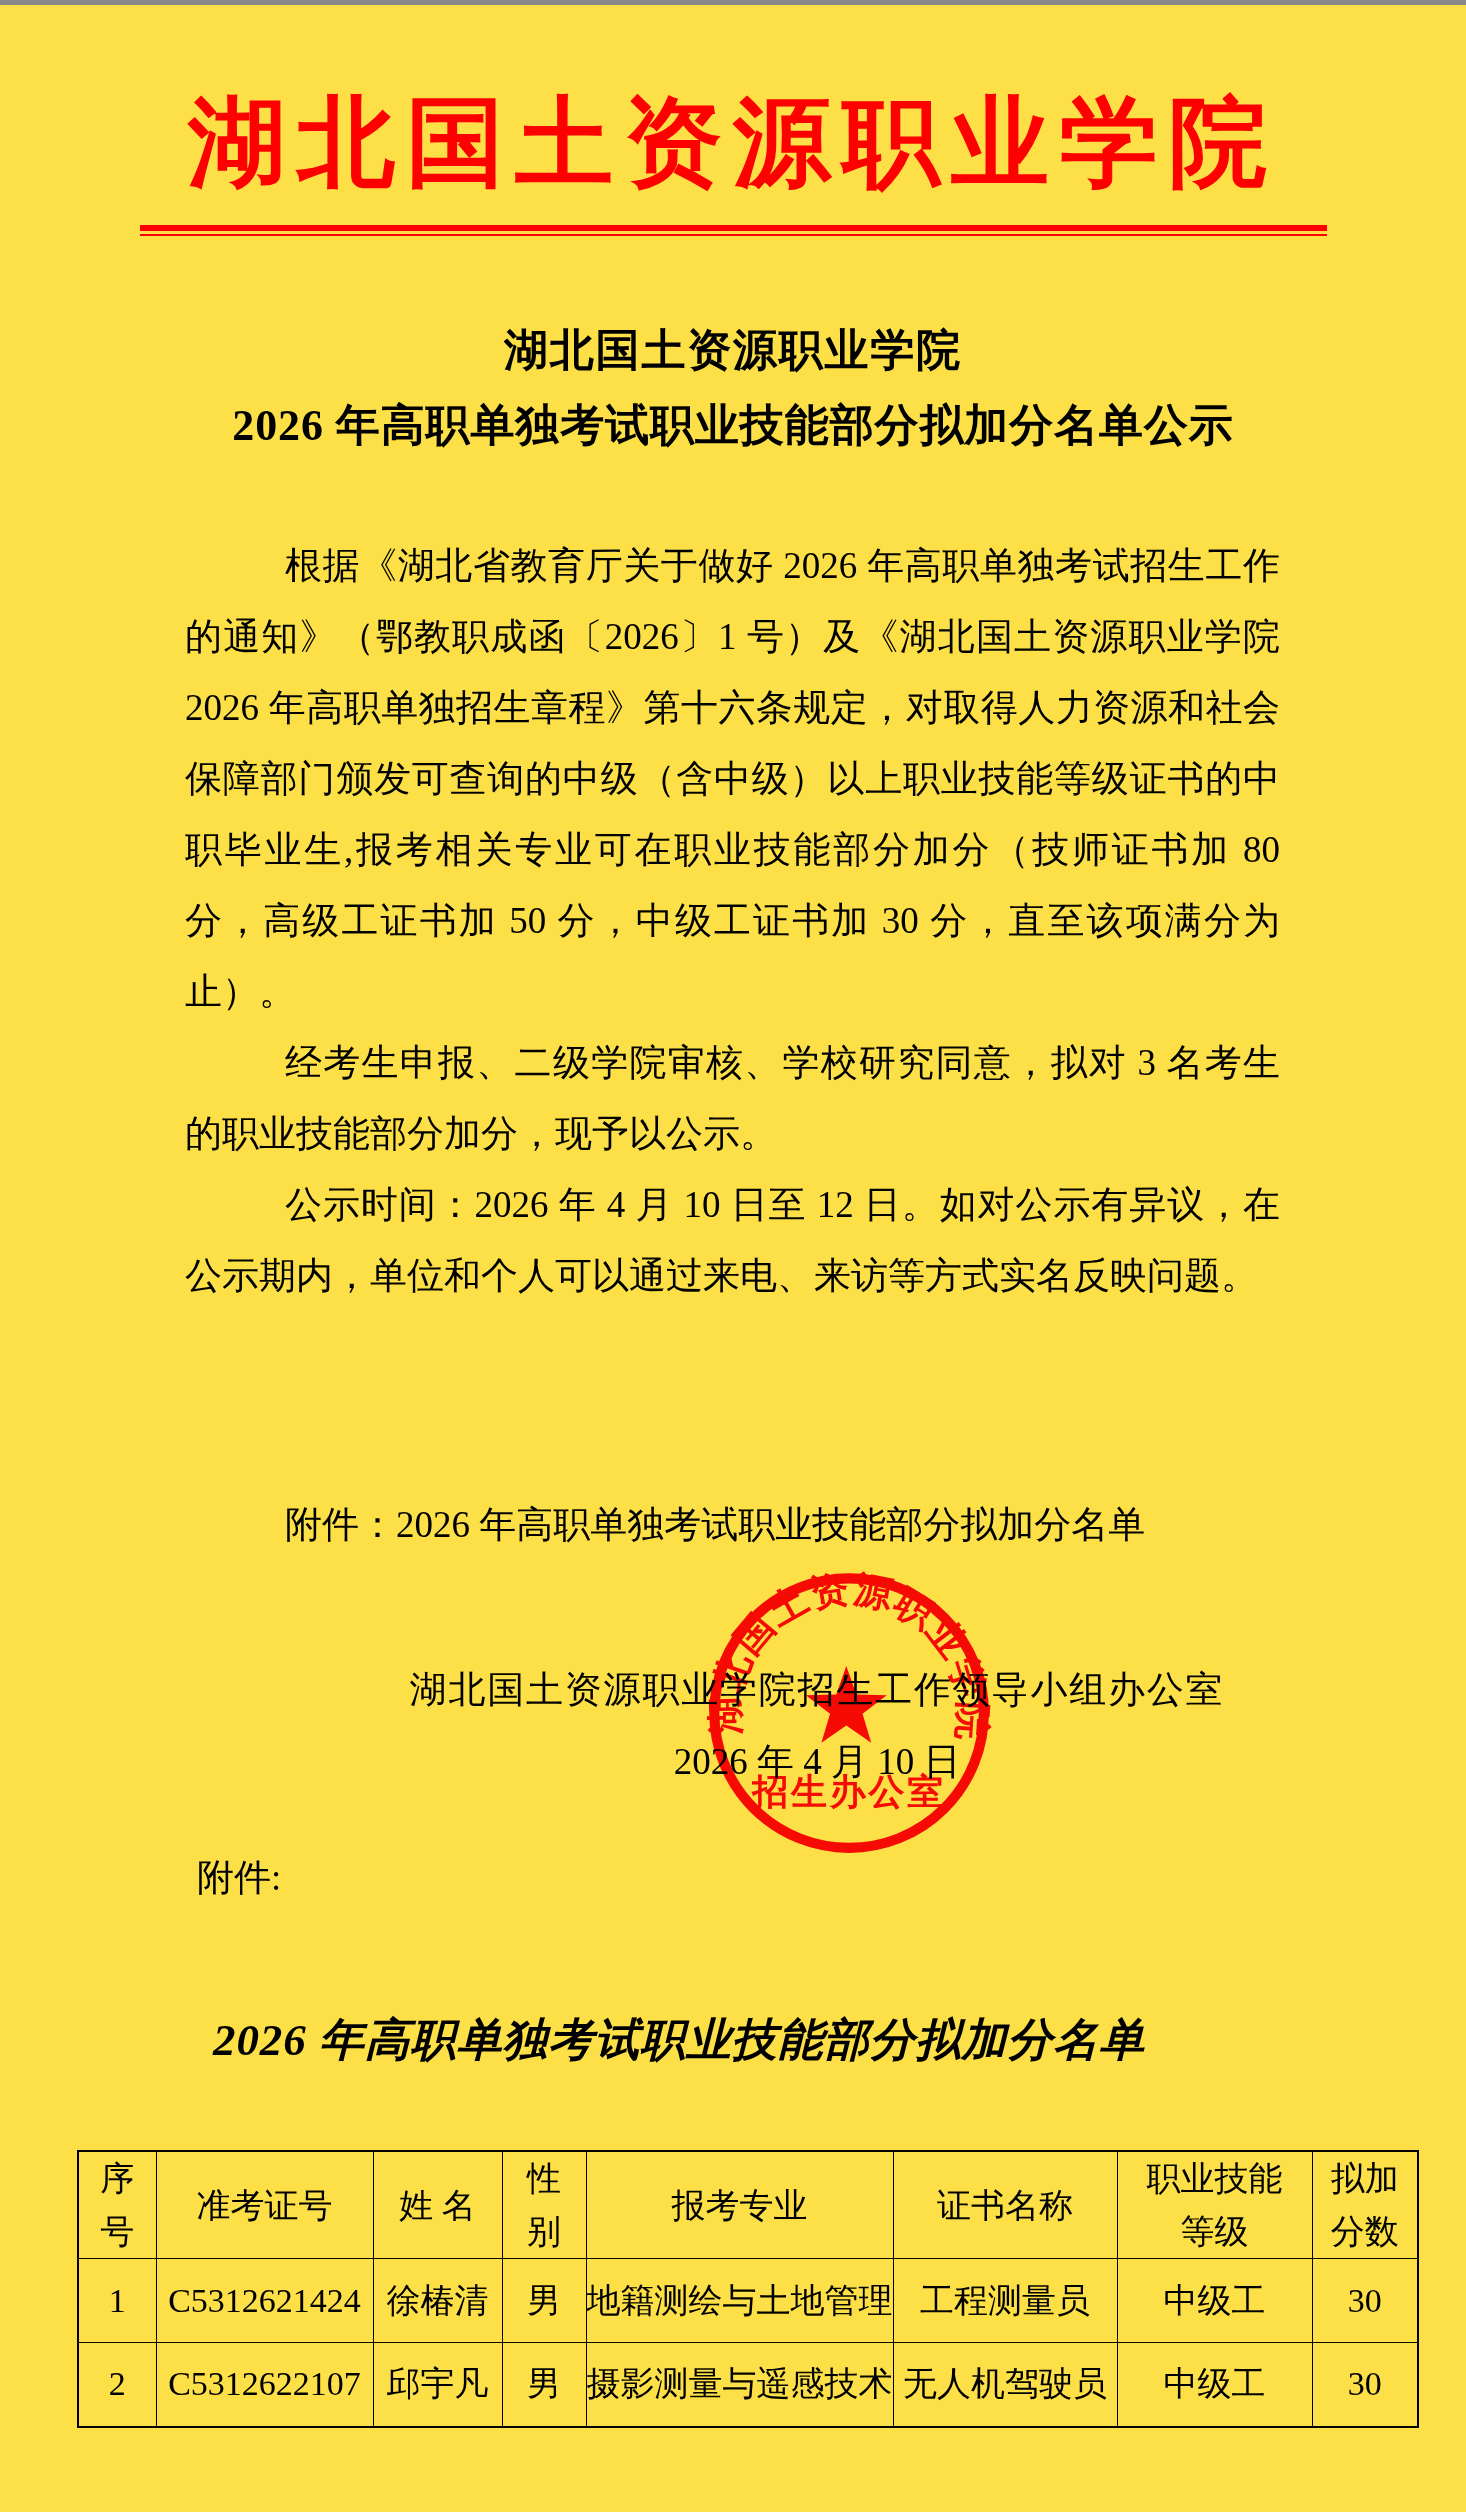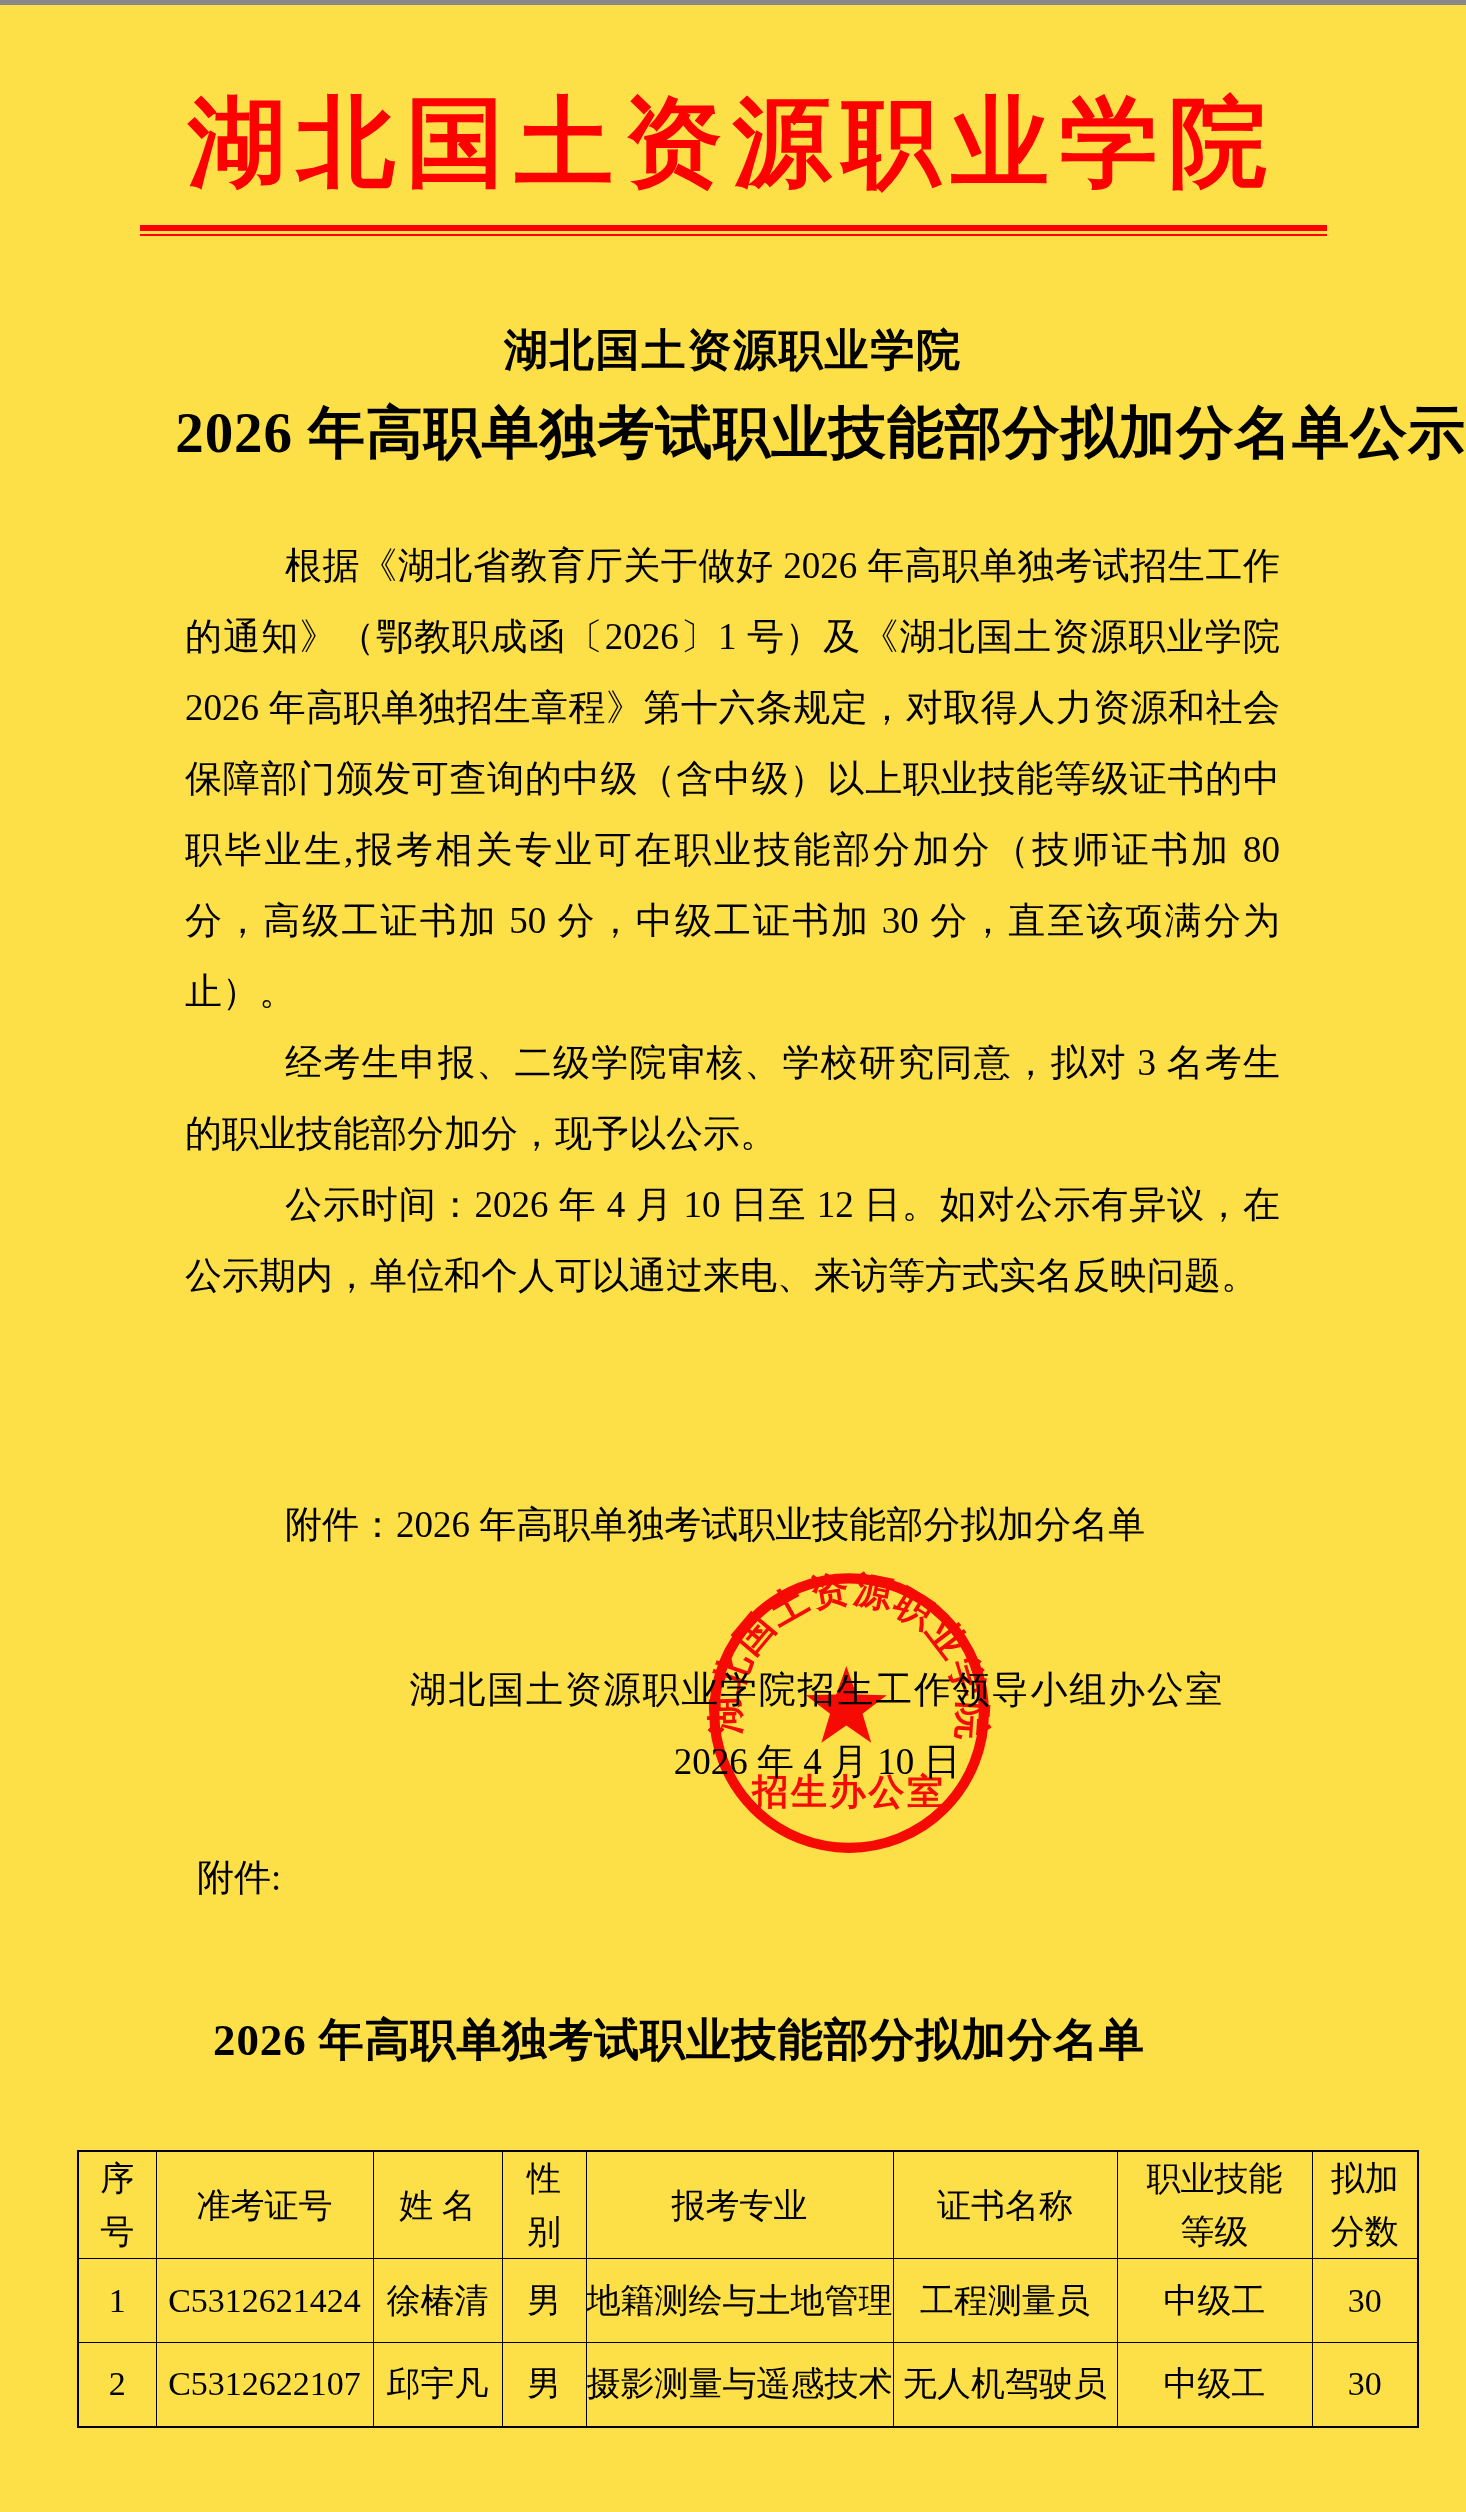--- a/index.html
+++ b/index.html
@@ -16,22 +16,22 @@
   .red-rule {
     position:absolute; top:220px; left:140px; width:1187px; height:2.8px;
     border-top:6.5px solid var(--brand-red,#fe0000);
     border-bottom:2.8px solid var(--brand-red,#fe0000);
   }
   .doc-title-1 {
     position:absolute; top:322px; left:0; width:100%; text-align:center;
     font-size:44px; font-weight:bold; letter-spacing:1.8px; line-height:1.1;
   }
   .doc-title-2 {
-    position:absolute; top:397px; left:0; width:100%; text-align:right;
-    font-size:57px; font-weight:bold; letter-spacing:0.9px; line-height:1.1;
+    position:absolute; top:397px; left:0; width:100%; text-align:center;
+    font-size:44px; font-weight:bold; letter-spacing:0.9px; line-height:1.1;
   }
   .body-text {
     position:absolute; left:185px; top:525px; width:1095px;
     font-size:37px; line-height:71px; text-align:justify; text-justify:inter-ideograph;
   }
   .body-text p { margin:0; text-indent:100px; }
   .attach-line {
     position:absolute; left:285px; top:1499px;
     font-size:37px; line-height:41px; white-space:nowrap;
   }
@@ -42,21 +42,21 @@
   .date-line {
     position:absolute; left:400px; top:1735px; width:834px; text-align:center;
     font-size:37px; line-height:43px; white-space:nowrap;
   }
   .attach-label {
     position:absolute; left:197px; top:1852px;
     font-size:37px; line-height:41px;
   }
   .table-title {
     position:absolute; left:213px; top:2005px;
-    font-size:45px; font-weight:bold; letter-spacing:0.9px; white-space:nowrap;
+    font-size:45px; font-weight:bold; letter-spacing:0.9px; white-space:nowrap;font-style:italic;
   }
   table.roster {
     position:absolute; left:77px; top:2145px; width:1340px;
     border-collapse:collapse; table-layout:fixed;
     border:2.8px solid #000;
   }
   table.roster th, table.roster td {
     border:1.8px solid #000; padding:0; text-align:center; vertical-align:middle;
     font-weight:normal; font-size:34px;
   }

